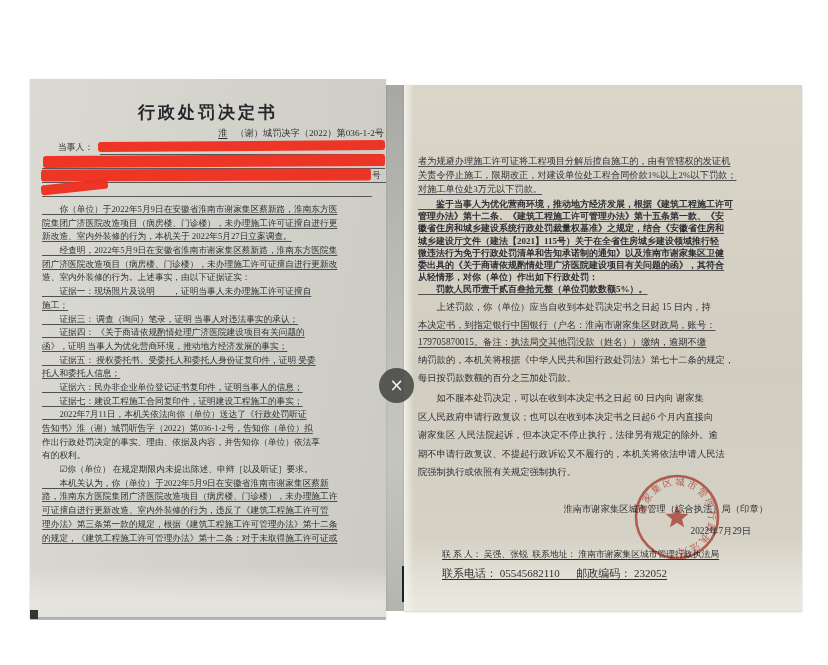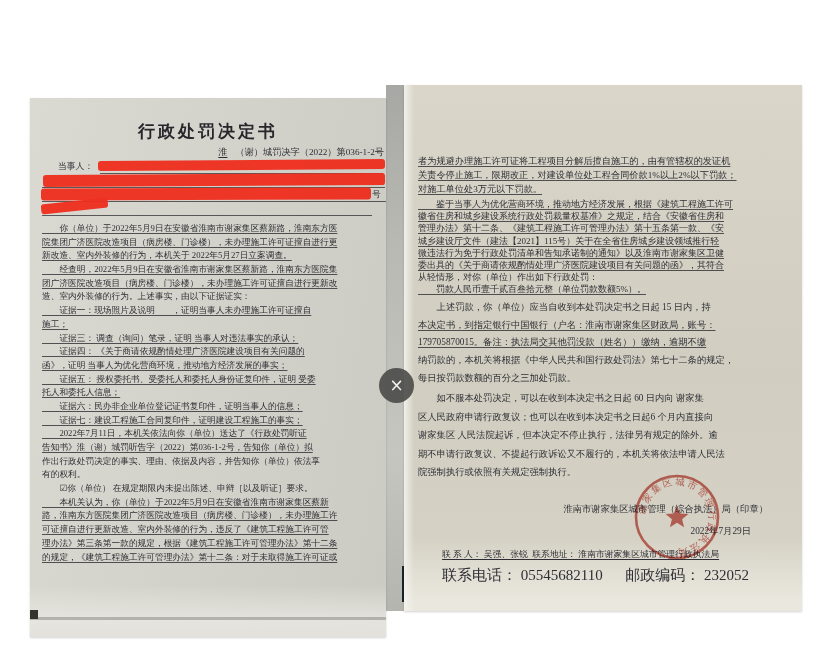--- a/index.html
+++ b/index.html
@@ -4,21 +4,20 @@
 <style>
   html,body{margin:0;padding:0;}
   body{
     width:828px;height:665px;position:relative;background:#ffffff;
     font-family:"Liberation Serif","DejaVu Serif",serif;overflow:hidden;
   }
   .page{position:absolute;box-shadow:0 1px 2px rgba(0,0,0,.18);}
   .page-left{
     left:30px;top:79px;width:356px;height:539px;
     background:linear-gradient(100deg,#dbdad2 0%,#d4d3cb 45%,#cccbc3 100%);
-    margin-top:19px;
   }
   .page-left::after{content:"";position:absolute;left:0;bottom:0;width:100%;height:52px;
     background:linear-gradient(180deg,rgba(230,229,224,0) 0%,rgba(232,231,226,.85) 70%,#e2e1dc 100%);}
   .page-right{
     left:404px;top:85px;width:398px;height:526px;
     background:linear-gradient(180deg,#dad6ca 0%,#d8d4c8 10%,#d1cdc0 55%,#d5d1c5 86%,#eae8de 98%);
   }
   .page-right::before{content:"";position:absolute;left:0;top:0;width:10px;height:100%;
     background:linear-gradient(90deg,rgba(244,243,238,.9),rgba(244,243,238,0));}
   .gap-shadow{position:absolute;left:386px;top:85px;width:18px;height:526px;
@@ -48,30 +47,30 @@
 
   .lines{position:absolute;color:#2e2f35;}
   .lines .line{white-space:pre;overflow:hidden;}
   .lines .line.u{text-decoration:underline;text-underline-offset:2.2px;
     text-decoration-thickness:.7px;text-decoration-color:rgba(45,45,50,.8);}
   .left-lines{left:12px;right:3px;top:124px;font-size:8.7px;}
   .left-lines .line{height:13.7px;line-height:13.2px;font-family:Liberation Serif, serif;}
 
   .sec{left:14px;right:5px;}
   .sec-a{top:70px;font-size:9.2px;}  .sec-a .line{height:14px;line-height:13.6px;}
-  .sec-b{top:113px;font-size:9px;}   .sec-b .line{height:12.2px;line-height:12px;}
+  .sec-b{top:113px;font-size:9px;}   .sec-b .line{height:12.2px;line-height:12px;font-weight:bold;}
   .sec-c{top:212px;font-size:9.3px;} .sec-c .line{height:17.7px;line-height:14px;padding-top:3px;box-sizing:border-box;}
   .sec-d{top:302px;font-size:9.3px;} .sec-d .line{height:18.6px;line-height:14px;padding-top:4px;box-sizing:border-box;}
 
   .issuer{position:absolute;right:34px;top:418px;font-size:9.3px;color:#2e2f35;}
   .sig-date{position:absolute;right:51px;top:440px;font-size:9.3px;color:#2e2f35;}
   .contact1{position:absolute;left:38px;top:464px;font-size:8.8px;color:#2e2f35;white-space:pre;
     text-decoration:underline;text-underline-offset:2.2px;text-decoration-thickness:.7px;}
-  .contact2{position:absolute;left:38px;top:481px;font-size:15px;color:#2e2f35;white-space:pre;
-    text-underline-offset:2.2px;text-decoration-thickness:.7px;}
+  .contact2{position:absolute;left:38px;top:481px;font-size:11px;color:#2e2f35;white-space:pre;
+    text-decoration:underline;text-underline-offset:2.2px;text-decoration-thickness:.7px;}
 
   .stamp{position:absolute;left:227px;top:386px;width:92px;height:92px;mix-blend-mode:multiply;opacity:.9;}
 
   .close-btn{position:absolute;left:379px;top:368px;width:35px;height:35px;border:none;
     border-radius:50%;background:rgba(74,74,72,.9);color:#f2f2f0;font-size:17px;line-height:33px;
     text-align:center;padding:0;cursor:pointer;z-index:9;font-family:"DejaVu Sans",sans-serif;}
 </style>
 </head>
 <body>
 
@@ -123,22 +122,22 @@
 </div>
 
 <div class="page page-right">
   <div class="lines sec sec-a" style="position:absolute">
       <div class="line u">者为规避办理施工许可证将工程项目分解后擅自施工的，由有管辖权的发证机</div>
       <div class="line u">关责令停止施工，限期改正，对建设单位处工程合同价款1%以上2%以下罚款；</div>
       <div class="line u">对施工单位处3万元以下罚款。</div>
     </div>
   <div class="lines sec sec-b" style="position:absolute">
       <div class="line u">　　鉴于当事人为优化营商环境，推动地方经济发展，根据《建筑工程施工许可</div>
+      <div class="line u">管理办法》第十二条、《建筑工程施工许可管理办法》第十五条第一款、《安</div>
       <div class="line u">徽省住房和城乡建设系统行政处罚裁量权基准》之规定，结合《安徽省住房和</div>
-      <div class="line u">管理办法》第十二条、《建筑工程施工许可管理办法》第十五条第一款、《安</div>
       <div class="line u">城乡建设厅文件（建法【2021】115号）关于在全省住房城乡建设领域推行轻</div>
       <div class="line u">微违法行为免于行政处罚清单和告知承诺制的通知》以及淮南市谢家集区卫健</div>
       <div class="line u">委出具的《关于商请依规酌情处理广济医院建设项目有关问题的函》，其符合</div>
       <div class="line">从轻情形，对你（单位）作出如下行政处罚：</div>
       <div class="line u">　　罚款人民币壹千贰百叁拾元整（单位罚款数额5%）。</div>
     </div>
   <div class="lines sec sec-c" style="position:absolute">
       <div class="line">　　上述罚款，你（单位）应当自收到本处罚决定书之日起 15 日内，持</div>
       <div class="line u">本决定书，到指定银行中国银行（户名：淮南市谢家集区财政局，账号：</div>
       <div class="line u">179705870015。备注：执法局交其他罚没款（姓名））缴纳，逾期不缴</div>

